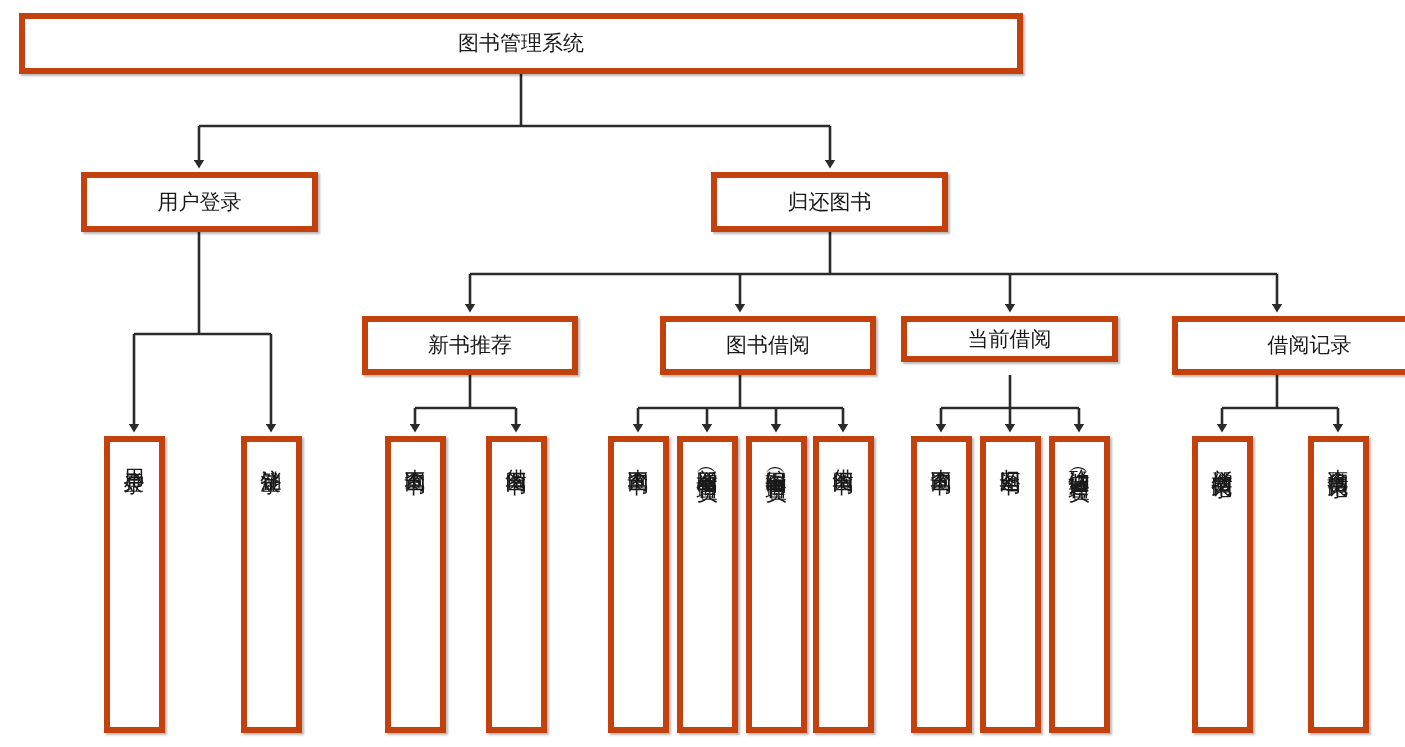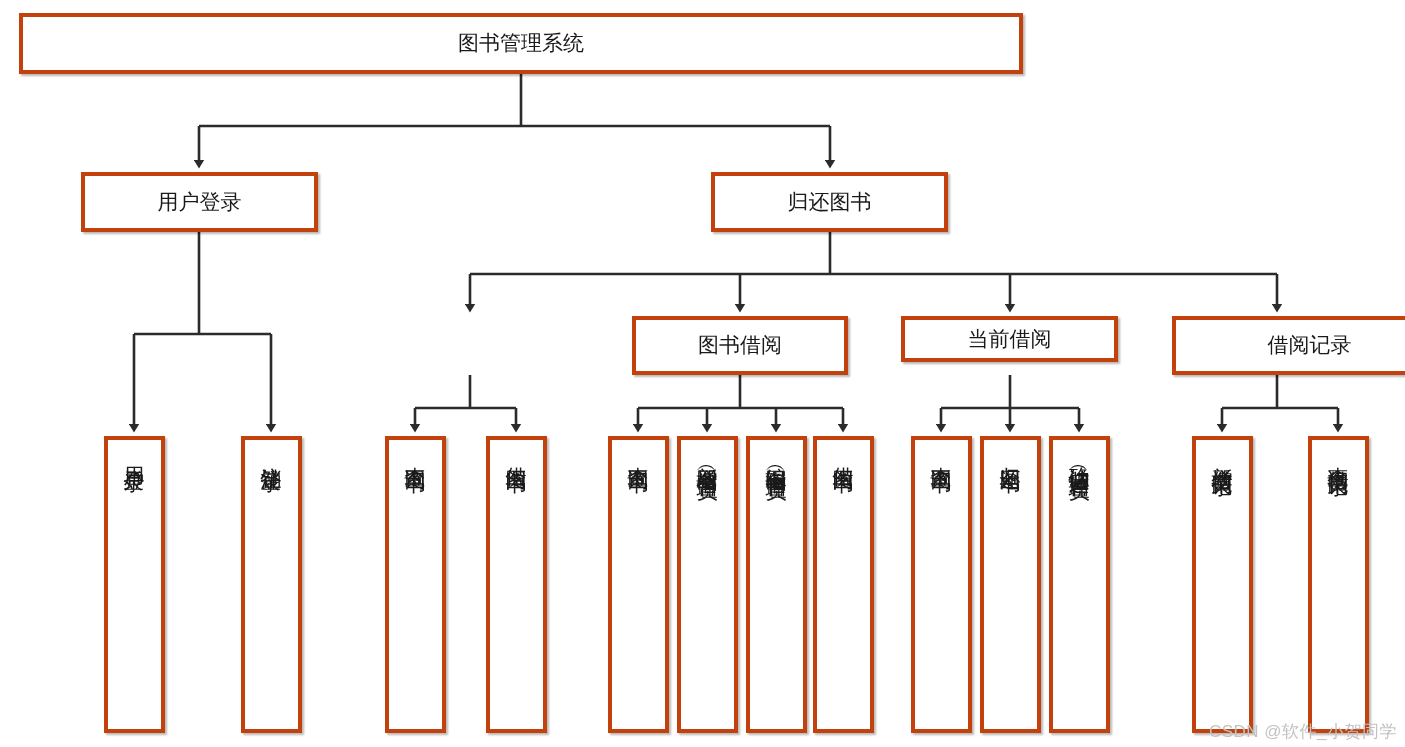--- a/index.html
+++ b/index.html
@@ -21,21 +21,21 @@
     left: 0;
     top: 0;
     width: 1405px;
     height: 747px;
     pointer-events: none;
   }
   .node {
     position: absolute;
     box-sizing: border-box;
     background: #ffffff;
-    border: 4px solid #c2410c;
+    border: 6px solid #c2410c;
     box-shadow: 2px 2px 2px rgba(0,0,0,0.28);
     display: flex;
     align-items: center;
     justify-content: center;
     z-index: 2;
   }
   .node-label {
     color: #1a1a1a;
     text-align: center;
     line-height: 1.25;
@@ -133,21 +133,24 @@
     <span class="node-label">图书管理系统</span>
   </div>
 
   <div class="node horiz" style="left:81px; top:172px; width:237px; height:60px;">
     <span class="node-label">用户登录</span>
   </div>
   <div class="node horiz" style="left:711px; top:172px; width:237px; height:60px;">
     <span class="node-label">归还图书</span>
   </div>
 
-  <div class="node horiz" style="left:632px; top:316px; width:216px; height:59px;">
+  <div class="node horiz" style="left:362px; top:316px; width:216px; height:59px;">
+    <span class="node-label">新书推荐</span>
+  </div>
+  <div class="node horiz" style="left:660px; top:316px; width:216px; height:59px;">
     <span class="node-label">图书借阅</span>
   </div>
   <div class="node horiz" style="left:901px; top:316px; width:217px; height:46px;">
     <span class="node-label">当前借阅</span>
   </div>
   <div class="node horiz" style="left:1172px; top:316px; width:246px; height:59px;padding-left:29px;">
     <span class="node-label">借阅记录</span>
   </div>
 
   <div class="node vert" style="left:104px; top:436px; width:61px; height:297px;">
@@ -187,15 +190,14 @@
     <span class="node-label">确认归还（管理员）</span>
   </div>
 
   <div class="node vert" style="left:1192px; top:436px; width:61px; height:297px;">
     <span class="node-label">新增借阅记录</span>
   </div>
   <div class="node vert" style="left:1308px; top:436px; width:61px; height:297px;">
     <span class="node-label">查询借阅记录</span>
   </div>
 
-  <div class="watermark">CSDN @软件_小贺同学</div>
 
 </div>
 
 </body></html>

